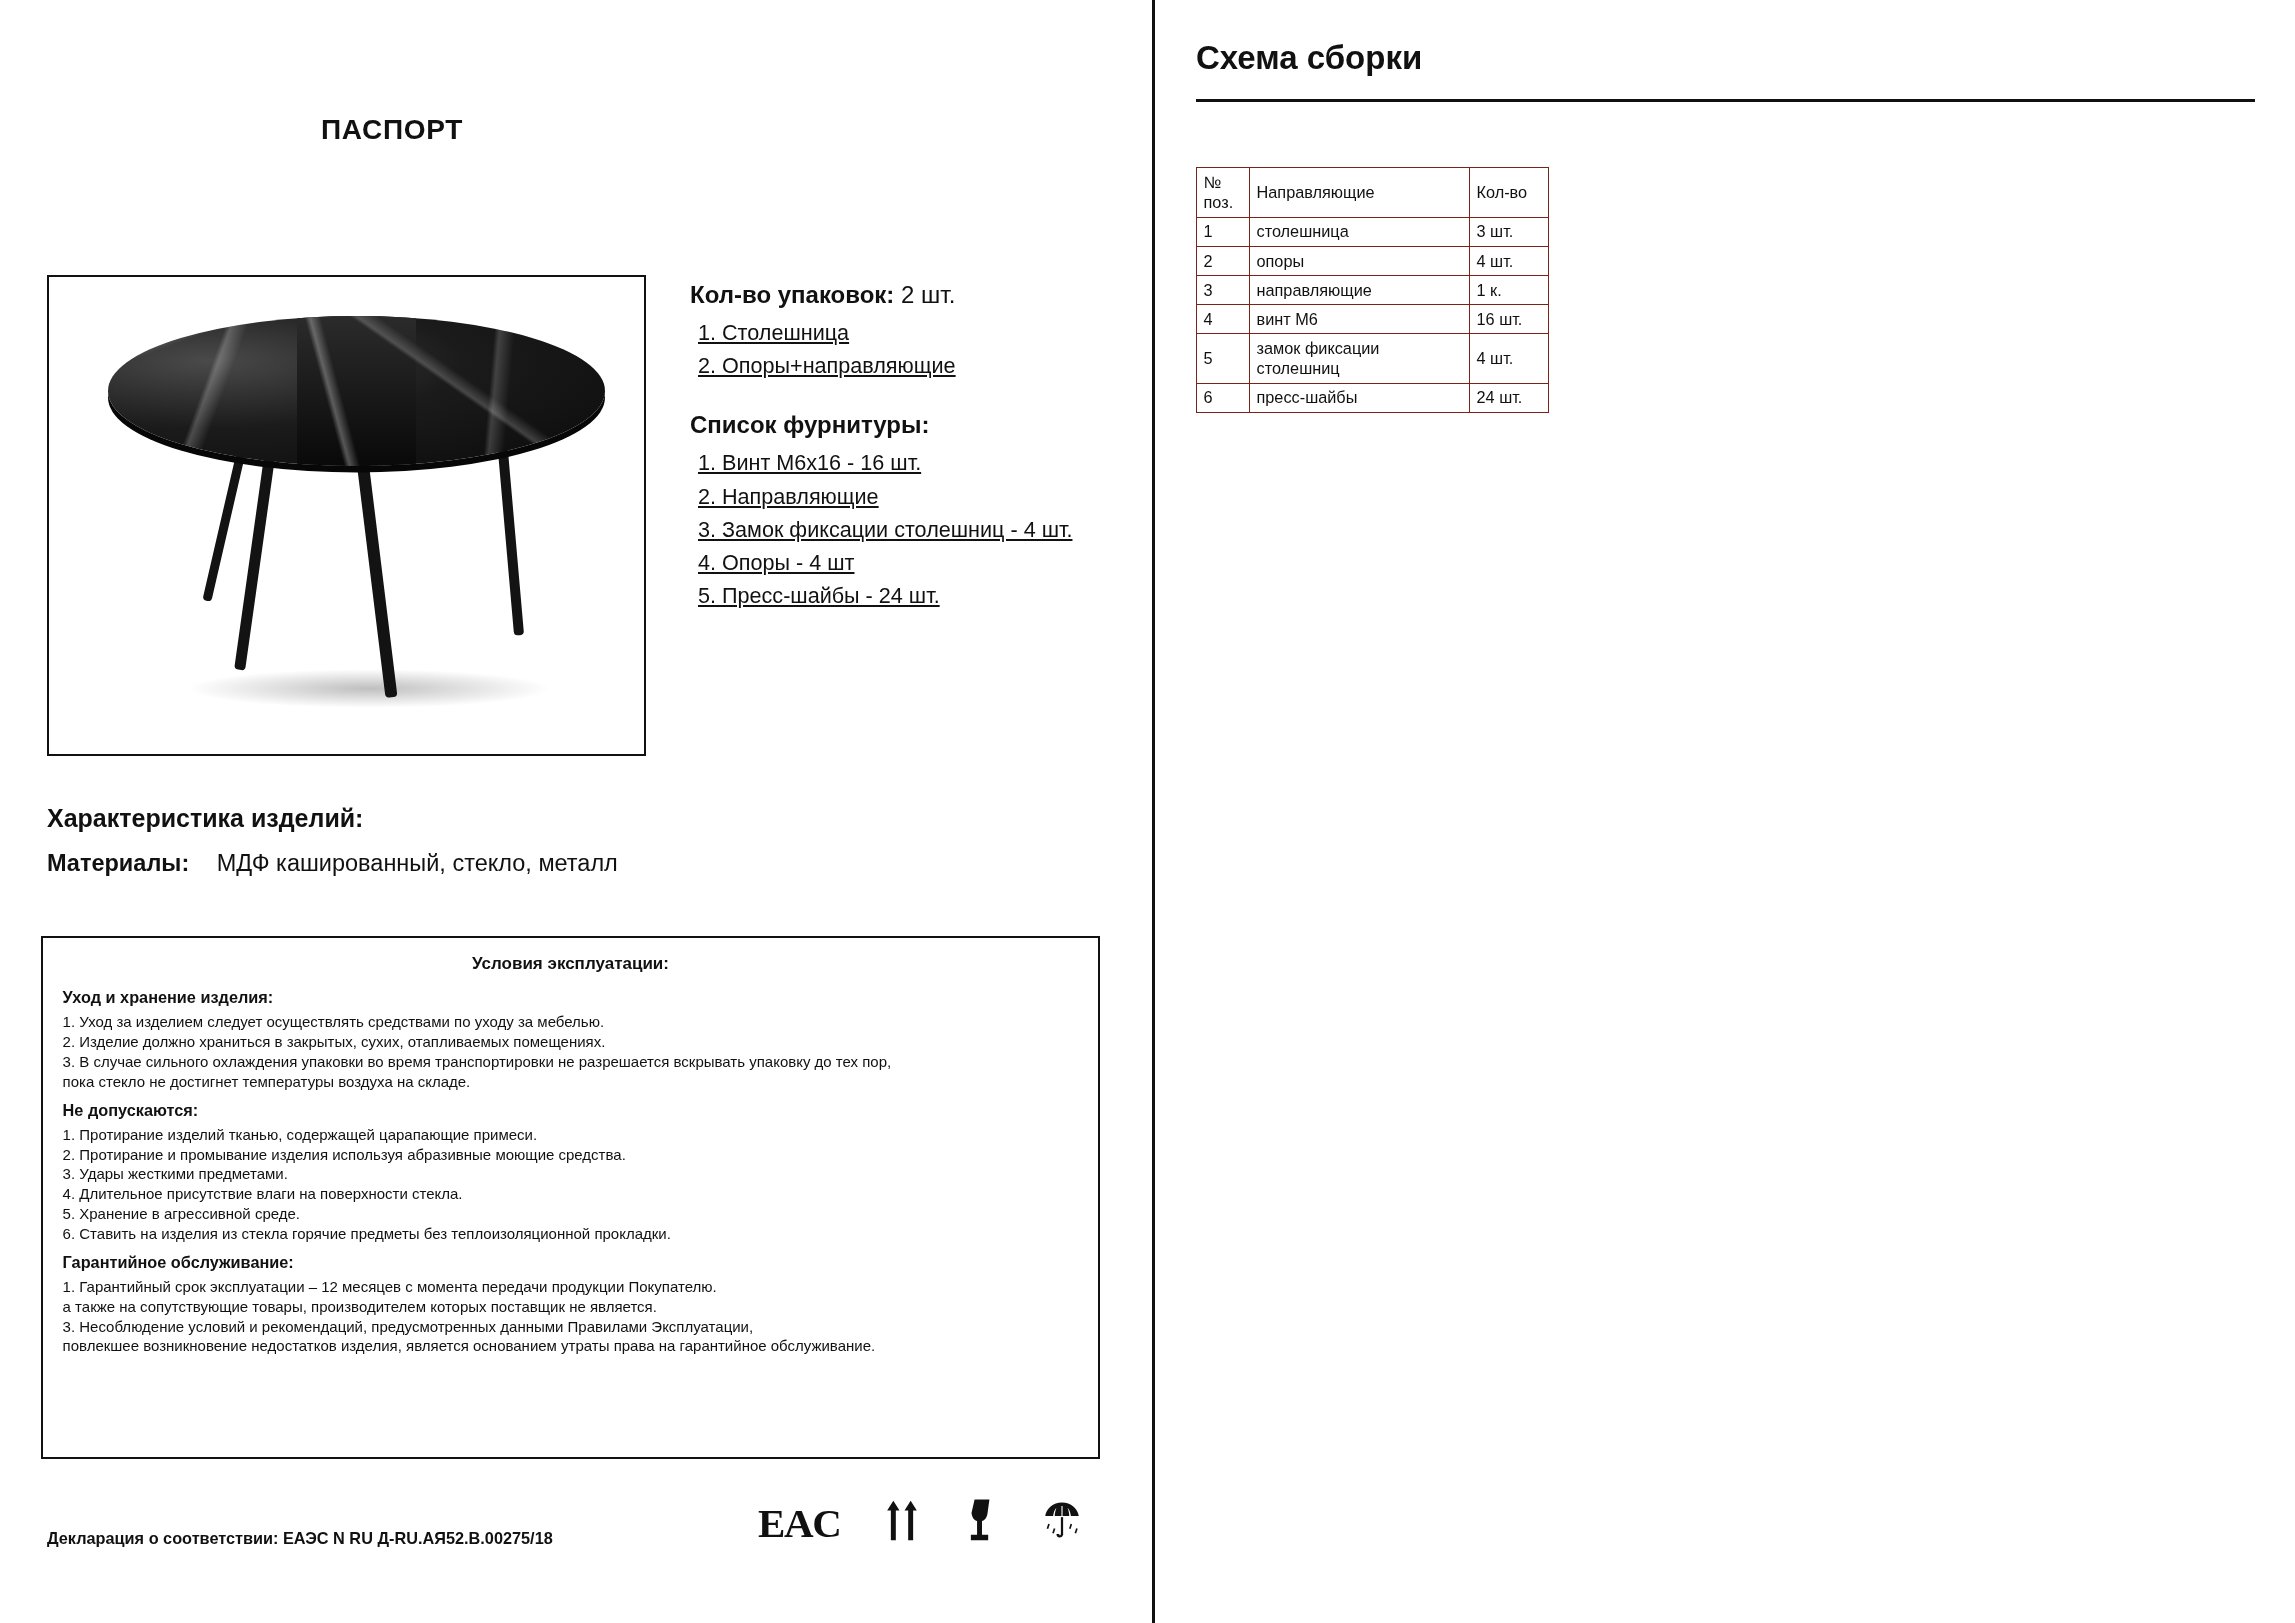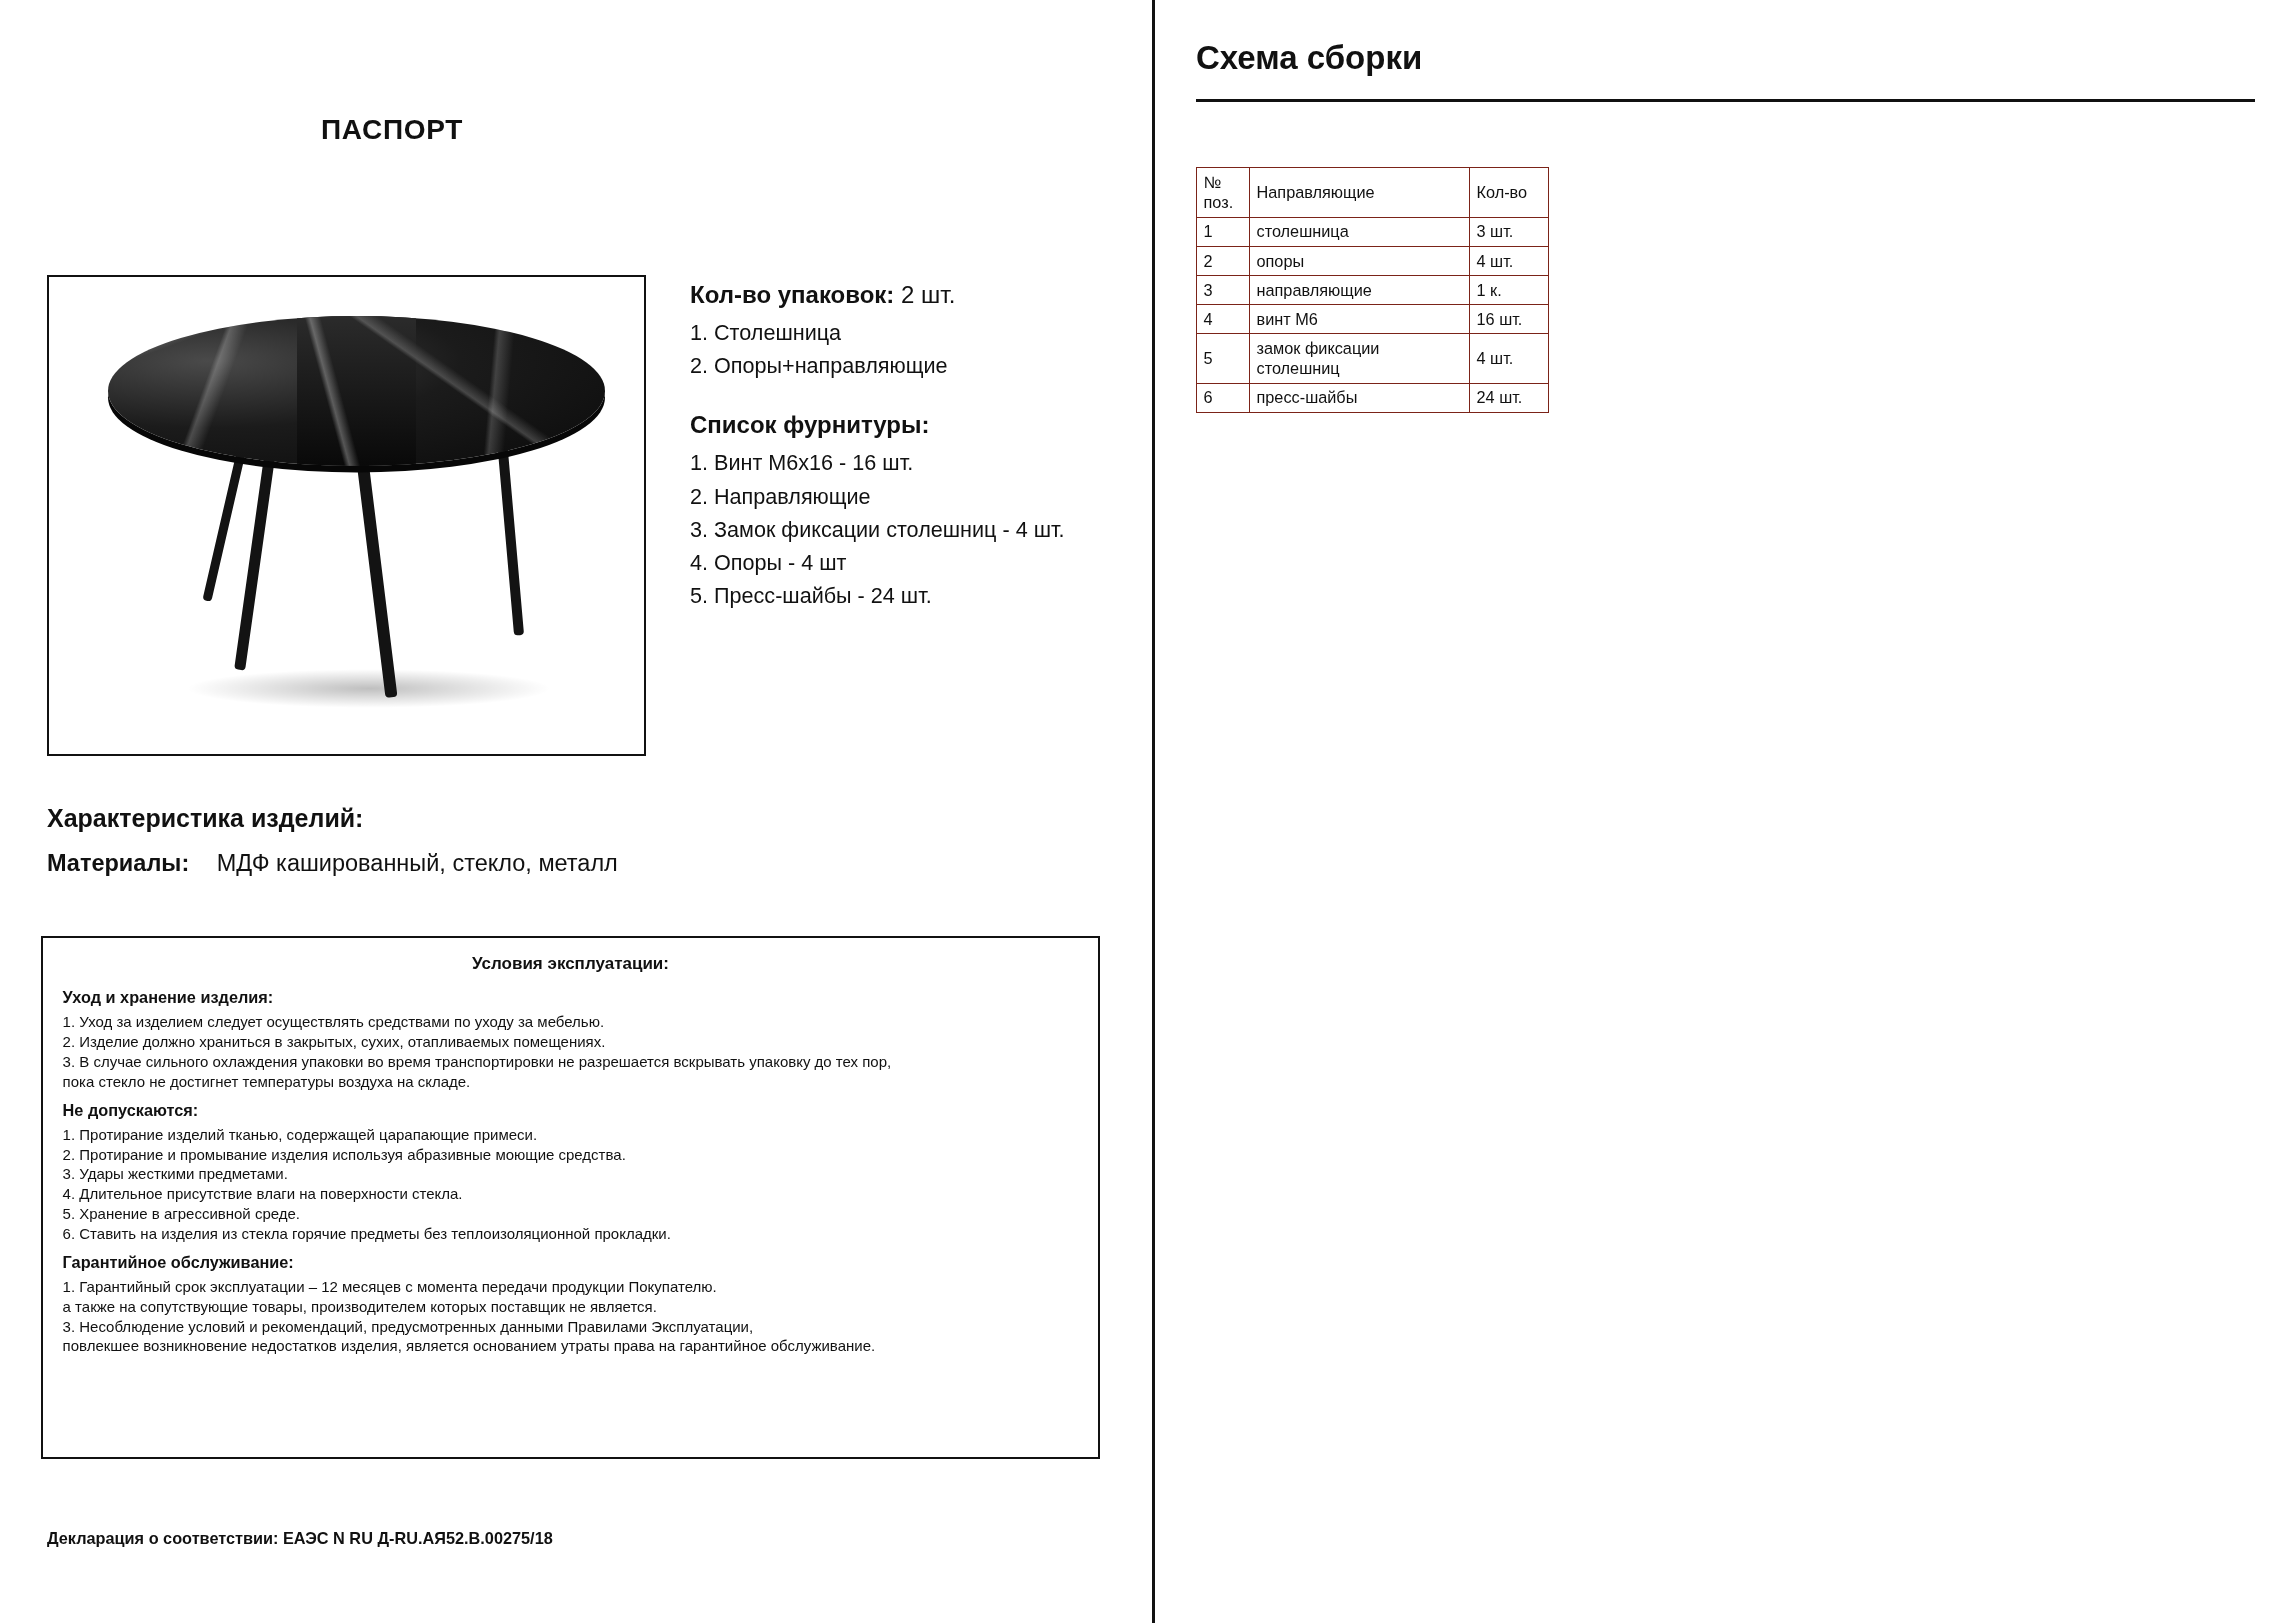--- a/index.html
+++ b/index.html
@@ -125,21 +125,22 @@
     font-size: 24px;
     font-weight: bold;
     margin: 0 0 9.2px 0;
   }
   .bold-head .normal {
     font-weight: normal;
   }
   .info-list {
     font-size: 21.6px;
     line-height: 1.42;
-    margin: 0 0 29px 0;
+    margin: 0 0 29px 8px;
+    text-decoration: underline;
   }
   .info-list div { margin-bottom: 2.6px; }
 
   .char-title {
     position: absolute;
     left: 47px;
     top: 804px;
     font-size: 25px;
     font-weight: bold;
   }
@@ -303,20 +304,47 @@
 
       <div class="terms-sub">Гарантийное обслуживание:</div>
       <div class="terms-line">1. Гарантийный срок эксплуатации  – 12 месяцев с момента передачи продукции Покупателю.</div>
       <div class="terms-line">а также на сопутствующие товары, производителем которых поставщик не является.</div>
       <div class="terms-line">3. Несоблюдение условий и рекомендаций,  предусмотренных данными Правилами Эксплуатации,</div>
       <div class="terms-line">повлекшее возникновение недостатков изделия, является основанием утраты права на гарантийное обслуживание.</div>
     </div>
 
     <div class="declaration">Декларация о соответствии: ЕАЭС N RU Д-RU.АЯ52.В.00275/18</div>
 
+    <div class="icons-row">
+      <div class="eac">EAC</div>
+      <svg class="ico" viewBox="0 0 60 76">
+        <g fill="#111">
+          <polygon points="16,6 26,22 20,22 20,70 12,70 12,22 6,22"></polygon>
+          <polygon points="44,6 54,22 48,22 48,70 40,70 40,22 34,22"></polygon>
+        </g>
+      </svg>
+      <svg class="ico" viewBox="0 0 60 76">
+        <g fill="#111">
+          <path d="M18 4 h24 l-3 22 c-1 8 -5 12 -9 13 v22 h10 v9 h-28 v-9 h10 v-22 c-4 -1 -8 -5 -9 -13 z"></path>
+        </g>
+      </svg>
+      <svg class="ico" viewBox="0 0 68 76">
+        <g fill="#111">
+          <path d="M34 6 c-16 0 -28 11 -30 24 h14 c1 -7 3 -12 6 -15 -2 6 -3 10 -3 15 h12 v-18 h2 v18 h12 c0 -5 -1 -9 -3 -15 3 3 5 8 6 15 h14 c-2 -13 -14 -24 -30 -24 z"></path>
+          <rect x="32" y="32" width="4" height="32"></rect>
+          <path d="M36 62 c0 8 -12 9 -12 0 h5 c0 3 3 3 3 0 z"></path>
+          <g>
+            <rect x="8" y="44" width="3" height="9" transform="rotate(18 9 48)"></rect>
+            <rect x="18" y="52" width="3" height="9" transform="rotate(18 19 56)"></rect>
+            <rect x="48" y="44" width="3" height="9" transform="rotate(18 49 48)"></rect>
+            <rect x="58" y="52" width="3" height="9" transform="rotate(18 59 56)"></rect>
+          </g>
+        </g>
+      </svg>
+    </div>
   </div>
 
   <div class="divider"></div>
 
   <div class="right-col">
 
     <div class="scheme-title">Схема сборки</div>
     <div class="scheme-rule"></div>
 
     <table class="parts">

